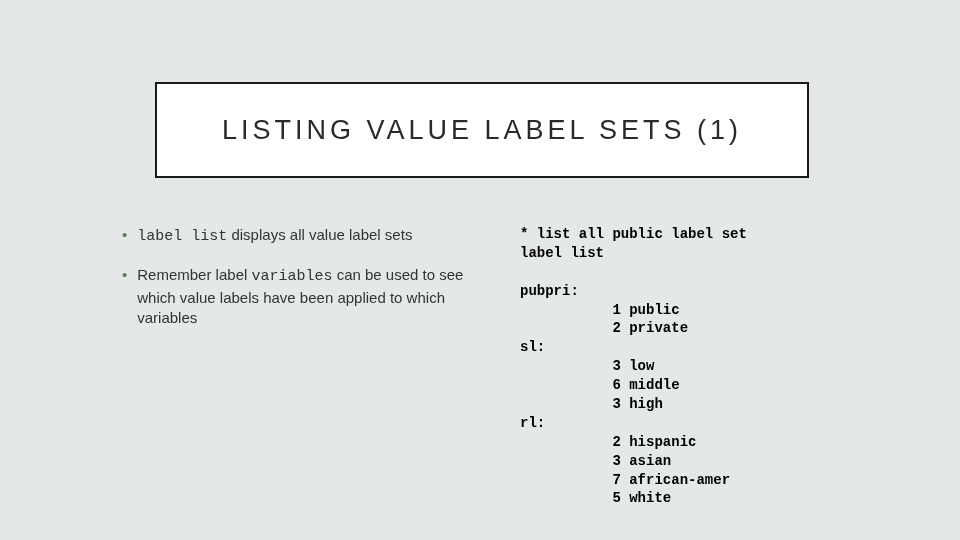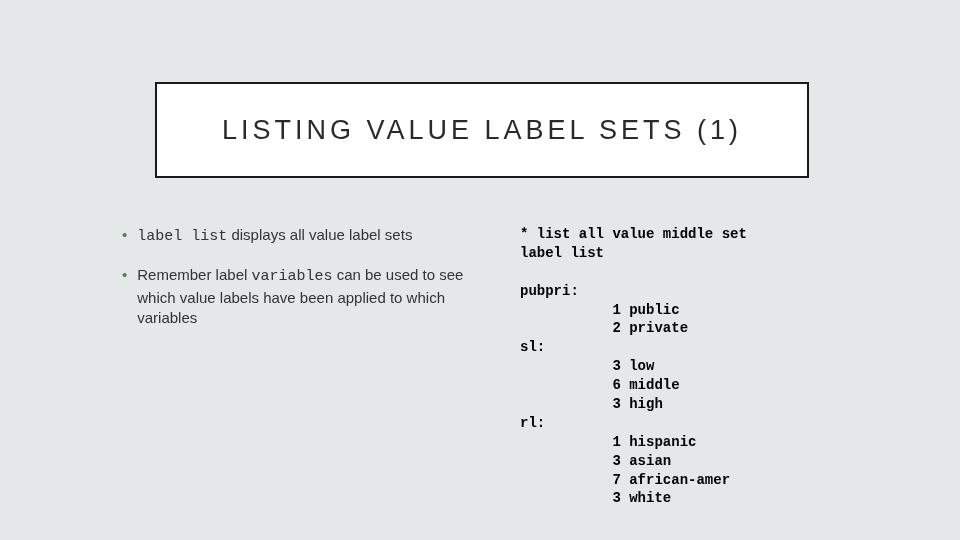--- a/index.html
+++ b/index.html
@@ -90,29 +90,29 @@
 
     <div class="bullet">
       <span class="dot">•</span>
       <span class="body">
         <span>Remember label </span><span class="mono">variables</span><span> can be used to see which value labels have been applied to which variables</span>
       </span>
     </div>
 
   </div>
 
-  <div class="right-col"><span>* list all value middle set</span>
+  <div class="right-col"><span>* list all public label set</span>
 <span>label list</span>
 <span></span>
 <span>pubpri:</span>
 <span>           1 public</span>
 <span>           2 private</span>
 <span>sl:</span>
 <span>           3 low</span>
 <span>           6 middle</span>
 <span>           3 high</span>
 <span>rl:</span>
-<span>           1 hispanic</span>
+<span>           2 hispanic</span>
 <span>           3 asian</span>
 <span>           7 african-amer</span>
-<span>           3 white</span></div>
+<span>           5 white</span></div>
 
 </div>
 
 </body></html>

